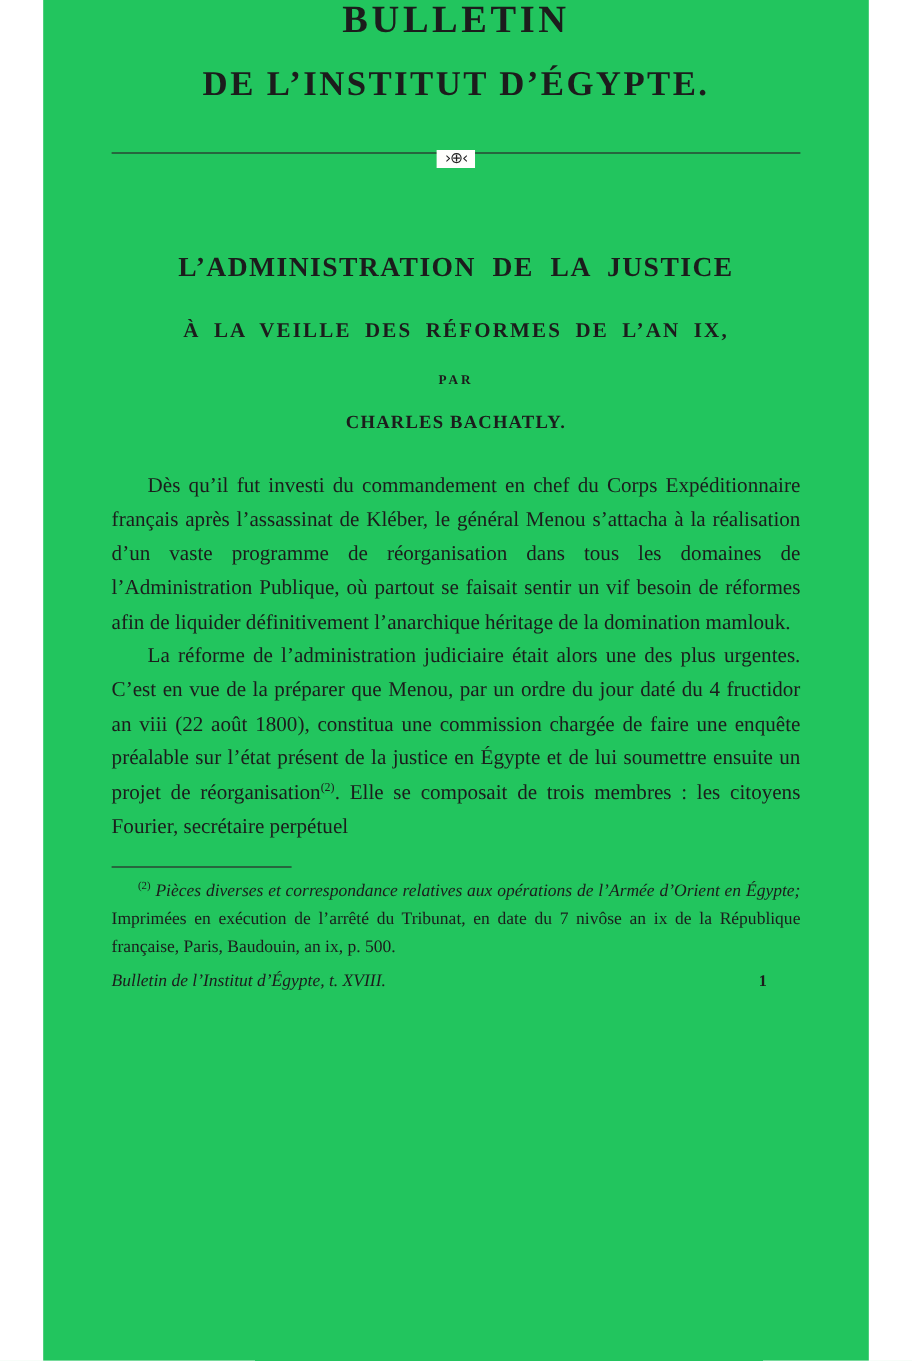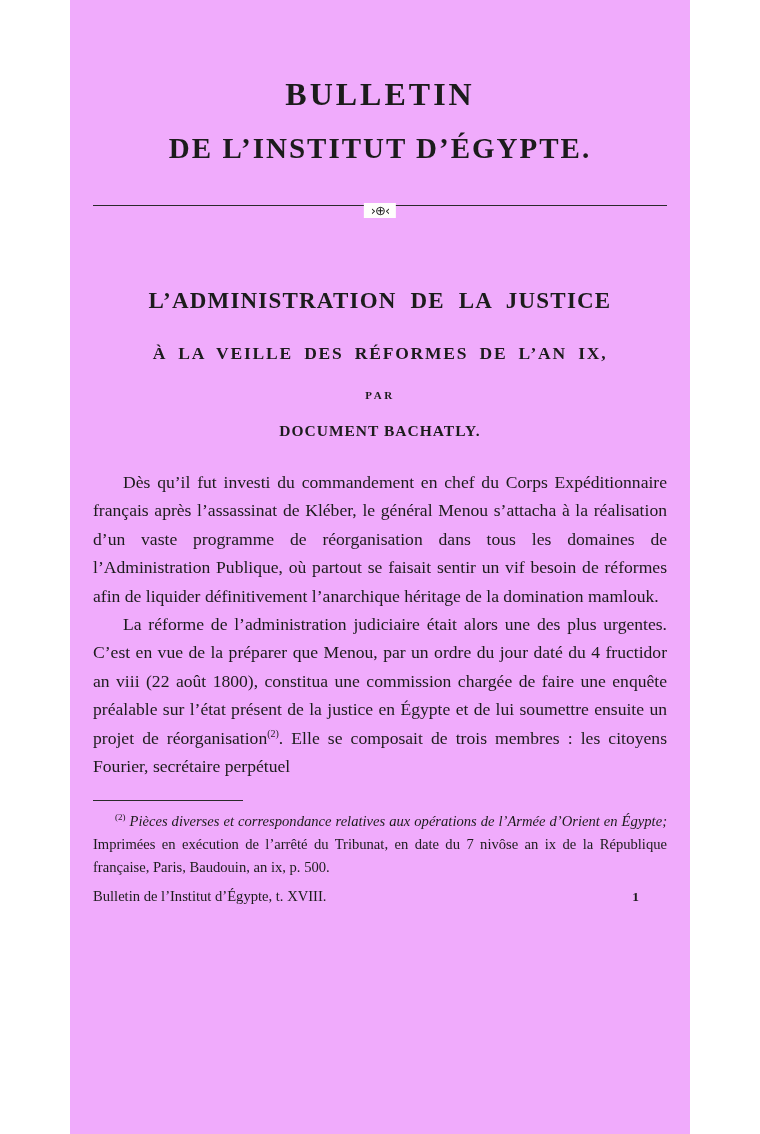--- a/index.html
+++ b/index.html
@@ -1,20 +1,20 @@
 <!DOCTYPE html>
 <html><head>
 <meta charset="utf-8">
 <style>
   html,body{margin:0;padding:0;background:#ffffff;}
   .page{
-    width:620px;height:1134px;margin:0 auto;position:relative;
-    background:#f0abfc;color:#1c1c1c;overflow:hidden;
+    width:688px;height:1134px;margin:0 auto;position:relative;
+    background:#22c55e;color:#1c1c1c;overflow:hidden;
     font-family:"Liberation Serif","DejaVu Serif",serif;
-    box-sizing:border-box;padding-top:78px;
+    box-sizing:border-box;
   }
   .col{width:574px;margin:0 auto;}
   .center{text-align:center;}
 
   
   .masthead-line1{font-size:32px;font-weight:bold;letter-spacing:3px;line-height:1;}
   .masthead-line2{font-size:29px;font-weight:bold;letter-spacing:2px;line-height:1;margin-top:24px;}
 
   
   .divider{position:relative;margin:42px auto 0;width:574px;height:14px;}
@@ -44,21 +44,21 @@
   .footnote-block{margin-top:20px;}
   .footnote-rule{width:150px;border-top:1px solid #2a2a2a;margin:0 0 9px 0;}
   .footnote{font-size:14.6px;line-height:22.6px;text-align:justify;margin:0;text-indent:22px;}
   .footnote sup{font-size:9px;line-height:0;}
   .footnote .it{font-style:italic;}
 
   
   .page-footer{
     margin-top:10px;display:flex;justify-content:space-between;align-items:baseline;
   }
-  .footer-signature{font-size:14.6px;}
+  .footer-signature{font-size:14.6px;font-style:italic;}
   .folio{font-size:13.5px;font-weight:bold;padding-right:28px;}
 </style>
 </head>
 <body>
 
 <div class="page">
 
   <div class="col center">
     <div class="masthead-line1">BULLETIN</div>
     <div class="masthead-line2">DE L’INSTITUT D’ÉGYPTE.</div>
@@ -66,21 +66,21 @@
 
   <div class="divider">
     <div class="divider-line"></div>
     <div class="divider-ornament">›⊕‹</div>
   </div>
 
   <div class="col center article-head">
     <div class="title-line1">L’ADMINISTRATION  DE  LA  JUSTICE</div>
     <div class="title-line3">À  LA  VEILLE  DES  RÉFORMES  DE  L’AN  IX,</div>
     <div class="byline-label">PAR</div>
-    <div class="author-name">DOCUMENT  BACHATLY.</div>
+    <div class="author-name">CHARLES  BACHATLY.</div>
   </div>
 
   <div class="col body-text">
     <p>Dès qu’il fut investi du commandement en chef du Corps Expéditionnaire français après l’assassinat de Kléber, le général Menou s’attacha à la réalisation d’un vaste programme de réorganisation dans tous les domaines de l’Administration Publique, où partout se faisait sentir un vif besoin de réformes afin de liquider définitivement l’anarchique héritage de la domination mamlouk.</p>
     <p><span>La réforme de l’administration judiciaire était alors une des plus urgentes. C’est en vue de la préparer que Menou, par un ordre du jour daté du 4 fructidor an viii (22 août 1800), constitua une commission chargée de faire une enquête préalable sur l’état présent de la justice en Égypte et de lui soumettre ensuite un projet de réorganisation</span><sup>(2)</sup><span>. Elle se composait de trois membres : les citoyens Fourier, secrétaire perpétuel</span></p>
   </div>
 
   <div class="col footnote-block">
     <div class="footnote-rule"></div>
     <p class="footnote"><sup>(2)</sup><span class="it"> Pièces diverses et correspondance relatives aux opérations de l’Armée d’Orient en Égypte;</span><span> Imprimées en exécution de l’arrêté du Tribunat, en date du 7 nivôse an ix de la République française, Paris, Baudouin, an ix, p. 500.</span></p>

